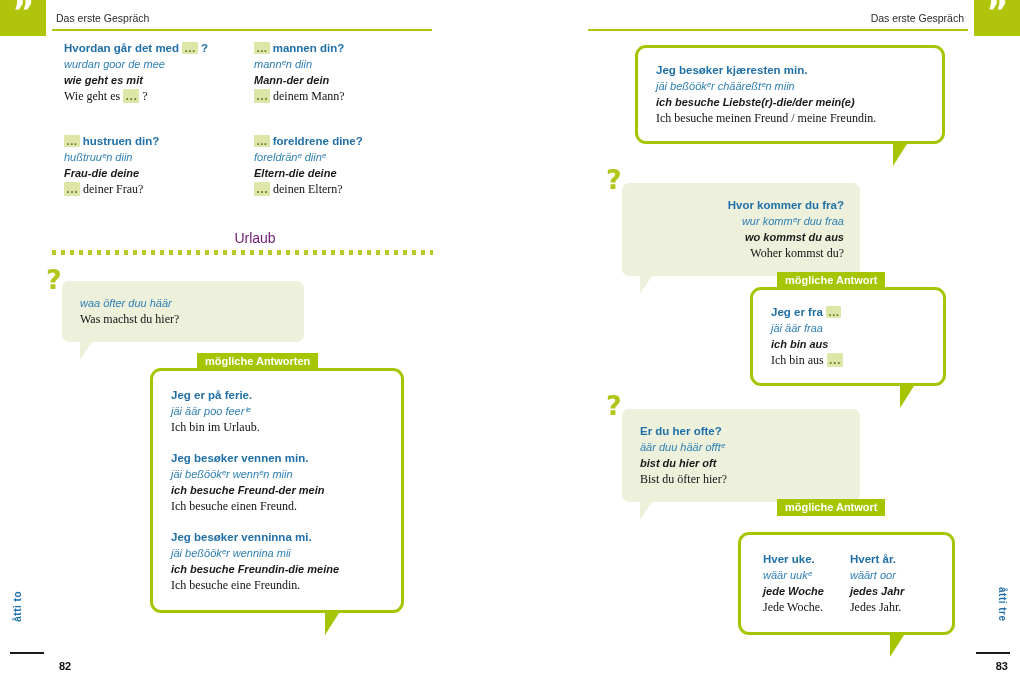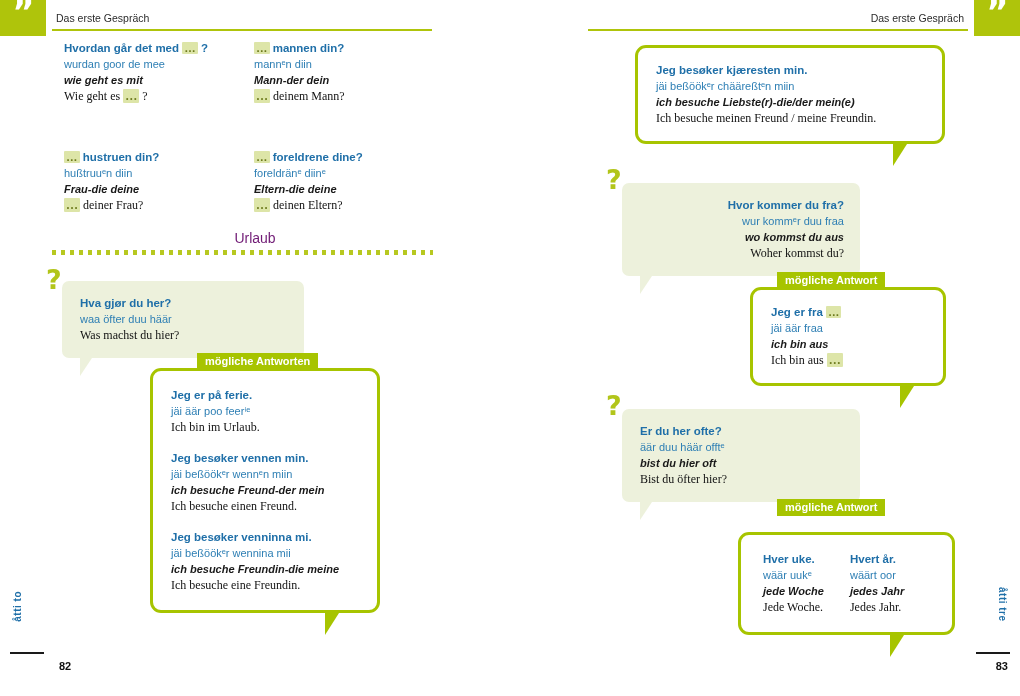--- a/index.html
+++ b/index.html
@@ -33,21 +33,21 @@
   }
   .rh-left  { left:56px;  }
   .rh-right { right:56px; text-align:right; }
   .headrule {
     position:absolute; top:29px; height:1.5px; background:#AFC40B;
   }
   .hr-left  { left:52px; width:380px; }
 
   
   .no   { color:#1F6FA8; font-weight:700; font-size:11.5px; line-height:16px; }
-  .ph   { color:#2E7FB4; font-size:11px; line-height:16px; }
+  .ph   { color:#2E7FB4; font-style:italic; font-size:11px; line-height:16px; }
   .lit  { color:#1a1a1a; font-style:italic; font-weight:600; font-size:11px; line-height:16px; font-family:"Liberation Sans",sans-serif;}
   .de   { color:#111111; font-size:12px; line-height:17px; font-family:"Liberation Serif", serif; }
   .hl   { background:#DDE5A8; padding:0 2px; border-radius:1px; color:#6d7a1d; font-weight:700;}
   .de .hl { color:#6d7a1d; }
 
   
   .vocab { position:absolute; left:64px; top:40px; width:372px; }
   .vrow  { display:flex; gap:8px; }
   .vcell { width:186px; }
   .vblock { margin-bottom:18px; }
@@ -131,21 +131,21 @@
         <div class="lit">wie geht es mit</div>
         <div class="de"><span>Wie geht es </span><span class="hl">…</span><span> ?</span></div>
       </div>
       <div class="vcell vblock">
         <div class="no"><span class="hl">…</span><span> mannen din?</span></div>
         <div class="ph">mannᵉn diin</div>
         <div class="lit">Mann-der dein</div>
         <div class="de"><span class="hl">…</span><span> deinem Mann?</span></div>
       </div>
     </div>
-    <div class="vrow" style="margin-top:26px;">
+    <div class="vrow" style="margin-top:10px;">
       <div class="vcell vblock">
         <div class="no"><span class="hl">…</span><span> hustruen din?</span></div>
         <div class="ph">hußtruuᵉn diin</div>
         <div class="lit">Frau-die deine</div>
         <div class="de"><span class="hl">…</span><span> deiner Frau?</span></div>
       </div>
       <div class="vcell vblock">
         <div class="no"><span class="hl">…</span><span> foreldrene dine?</span></div>
         <div class="ph">foreldränᵉ diinᵉ</div>
         <div class="lit">Eltern-die deine</div>
@@ -153,29 +153,28 @@
       </div>
     </div>
   </div>
 
   <div class="sec-title" style="top:230px;">Urlaub</div>
   <div class="dotrule" style="left:52px; top:250px; width:381px;"></div>
 
   <div class="qmark" style="left:46px; top:266px;">?</div>
   <div class="bubble q-bubble" style="left:62px; top:281px; width:242px;">
     <div class="body">
-      <div class="no">Hva gjør du her?</div>
       <div class="ph">waa öfter duu häär</div>
       <div class="de">Was machst du hier?</div>
     </div>
     <div class="tail" style="left:18px; bottom:-18px;"></div>
   </div>
 
   <div class="a-label" style="left:197px; top:353px;">mögliche Antworten</div>
-  <div class="bubble a-bubble" style="left:150px; top:368px; width:230px;">
+  <div class="bubble a-bubble" style="left:150px; top:368px; width:254px;">
     <div class="body" style="padding:16px 16px 16px 18px;">
       <div style="margin-bottom:14px;">
         <div class="no">Jeg er på ferie.</div>
         <div class="ph">jäi äär poo feerⁱᵉ</div>
         <div class="de">Ich bin im Urlaub.</div>
       </div>
       <div style="margin-bottom:14px;">
         <div class="no">Jeg besøker vennen min.</div>
         <div class="ph">jäi beßöökᵉr wennᵉn miin</div>
         <div class="lit">ich besuche Freund-der mein</div>

